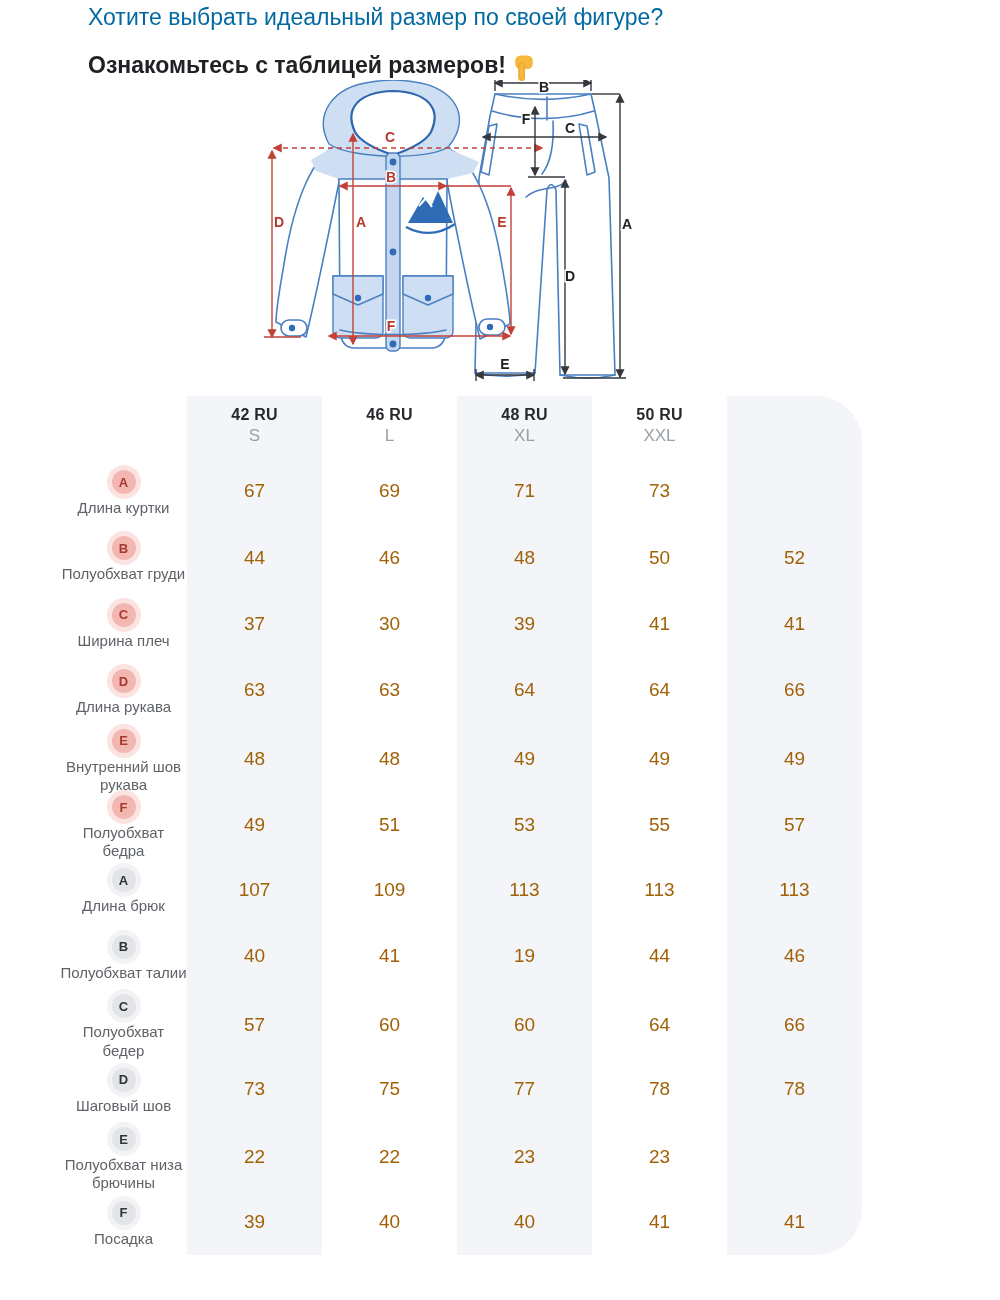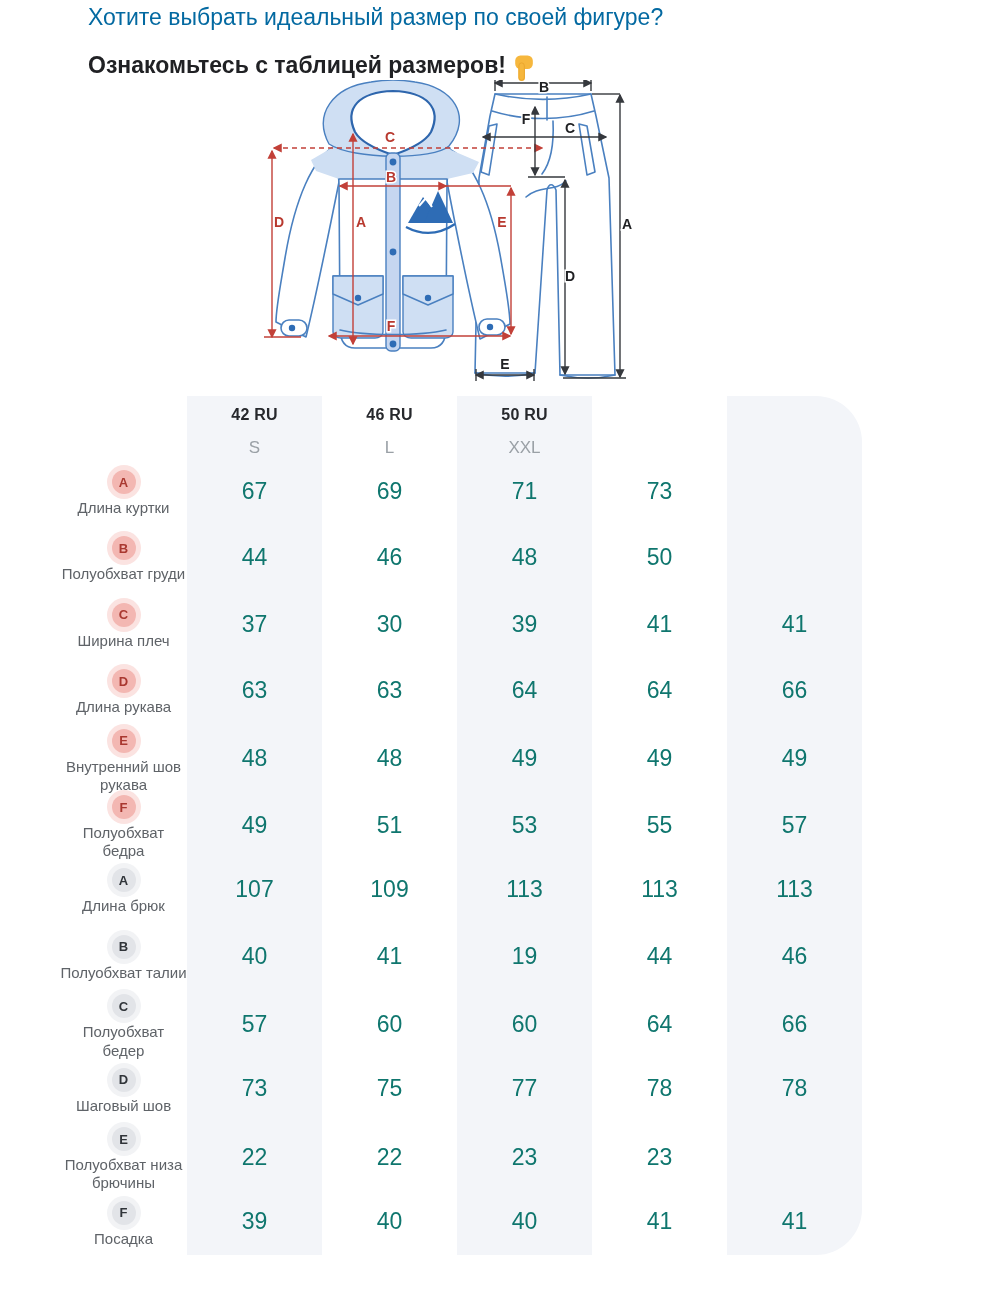--- a/index.html
+++ b/index.html
@@ -24,37 +24,37 @@
   .klab{fill:#202124;font-size:14px;font-weight:700;text-anchor:middle;paint-order:stroke;stroke:#ffffff;stroke-width:3px;}
   .dot{fill:#2e6cb5;stroke:none;}
   .logo{fill:#2e6cb5;stroke:none;}
 
   .size-table{position:absolute;left:0;top:396px;width:1000px;height:860px;}
   .stripe{position:absolute;top:0;height:859px;width:135px;background:#f3f5f9;}
   .stripe.s1{left:187px;}
   .stripe.s3{left:457px;}
   .stripe.s5{left:727px;border-radius:0 46px 46px 0;}
   .thead{position:absolute;left:187px;top:0;width:675px;height:62px;display:grid;grid-template-columns:repeat(5,135px);}
-  .hcell{display:flex;flex-direction:column;align-items:center;justify-content:space-between;padding-top:10px;}
+  .hcell{display:flex;flex-direction:column;align-items:center;justify-content:flex-start;padding-top:10px;}
   .hsize{font-size:16px;font-weight:700;color:#26282c;letter-spacing:.2px;}
   .hletter{font-size:17px;color:#9aa0a6;margin-top:2px;}
   .tbody{position:absolute;left:0;top:62px;width:1000px;}
   .trow{display:grid;grid-template-columns:127px repeat(5,135px);margin-left:60px;height:66.42px;}
   .labelcell{display:flex;flex-direction:column;align-items:center;justify-content:center;text-align:center;}
   .badge{width:34px;height:34px;border-radius:50%;display:flex;align-items:center;justify-content:center;flex:0 0 auto;}
   .badge-inner{width:24px;height:24px;border-radius:50%;display:flex;align-items:center;justify-content:center;}
   .badge-letter{font-size:13px;font-weight:700;line-height:1;}
   .badge.jacket{background:#fbe3e1;}
   .badge.jacket .badge-inner{background:#f3b7b2;}
   .badge.jacket .badge-letter{color:#a93830;}
   .badge.pants{background:#f2f3f5;}
   .badge.pants .badge-inner{background:#e2e4e8;}
   .badge.pants .badge-letter{color:#303439;}
   .rowlabel{font-size:15px;color:#5f6368;line-height:1.22;margin-top:0;max-width:127px;}
-  .vcell{display:flex;align-items:center;justify-content:center;font-size:23px;color:#0f766e;text-align:right;}
+  .vcell{display:flex;align-items:center;justify-content:center;font-size:19px;color:#a16207;text-align:right;}
 </style>
 </head>
 <body>
 
 <div class="page">
 
   <div class="title">Хотите выбрать идеальный размер по своей фигуре?</div>
   <div class="subtitle">
     <span>Ознакомьтесь с таблицей размеров!</span>
     <span class="pointer">
@@ -178,20 +178,24 @@
     <div class="thead">
         <div class="hcell">
           <div class="hsize">42 RU</div>
           <div class="hletter">S</div>
         </div>
         <div class="hcell">
           <div class="hsize">46 RU</div>
           <div class="hletter">L</div>
         </div>
         <div class="hcell">
+          <div class="hsize">48 RU</div>
+          <div class="hletter">XL</div>
+        </div>
+        <div class="hcell">
           <div class="hsize">50 RU</div>
           <div class="hletter">XXL</div>
         </div>
       </div>
     <div class="tbody">
         <div class="trow">
           <div class="labelcell">
             <div class="badge jacket">
               <div class="badge-inner">
                 <span class="badge-letter">A</span>
@@ -210,20 +214,21 @@
               <div class="badge-inner">
                 <span class="badge-letter">B</span>
               </div>
             </div>
             <div class="rowlabel">Полуобхват груди</div>
           </div>
           <div class="vcell">44</div>
           <div class="vcell">46</div>
           <div class="vcell">48</div>
           <div class="vcell">50</div>
+          <div class="vcell">52</div>
         </div>
         <div class="trow">
           <div class="labelcell">
             <div class="badge jacket">
               <div class="badge-inner">
                 <span class="badge-letter">C</span>
               </div>
             </div>
             <div class="rowlabel">Ширина плеч</div>
           </div>

